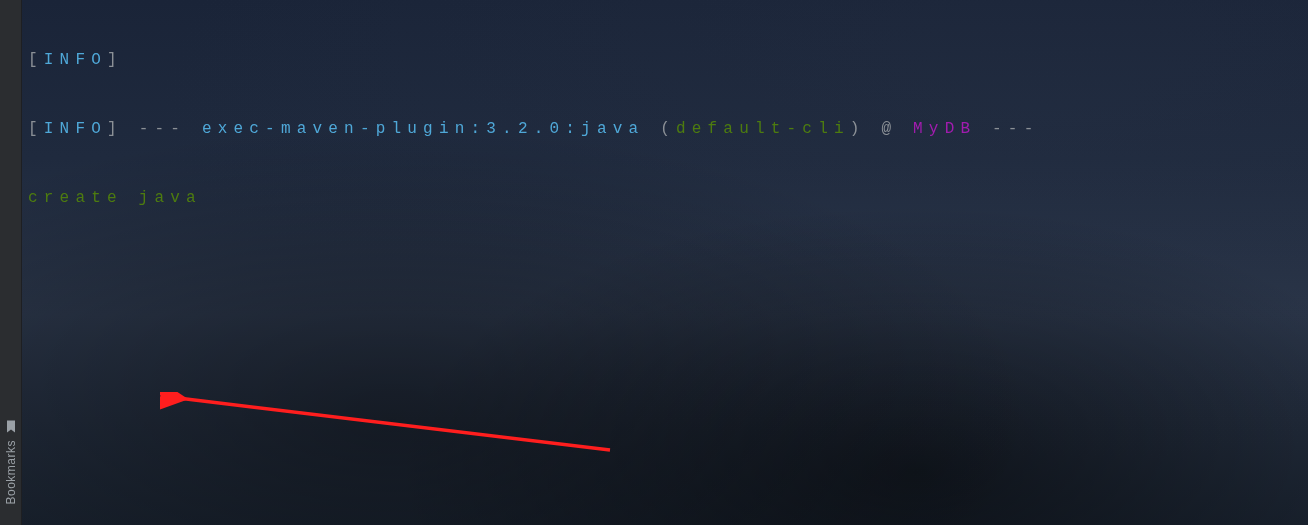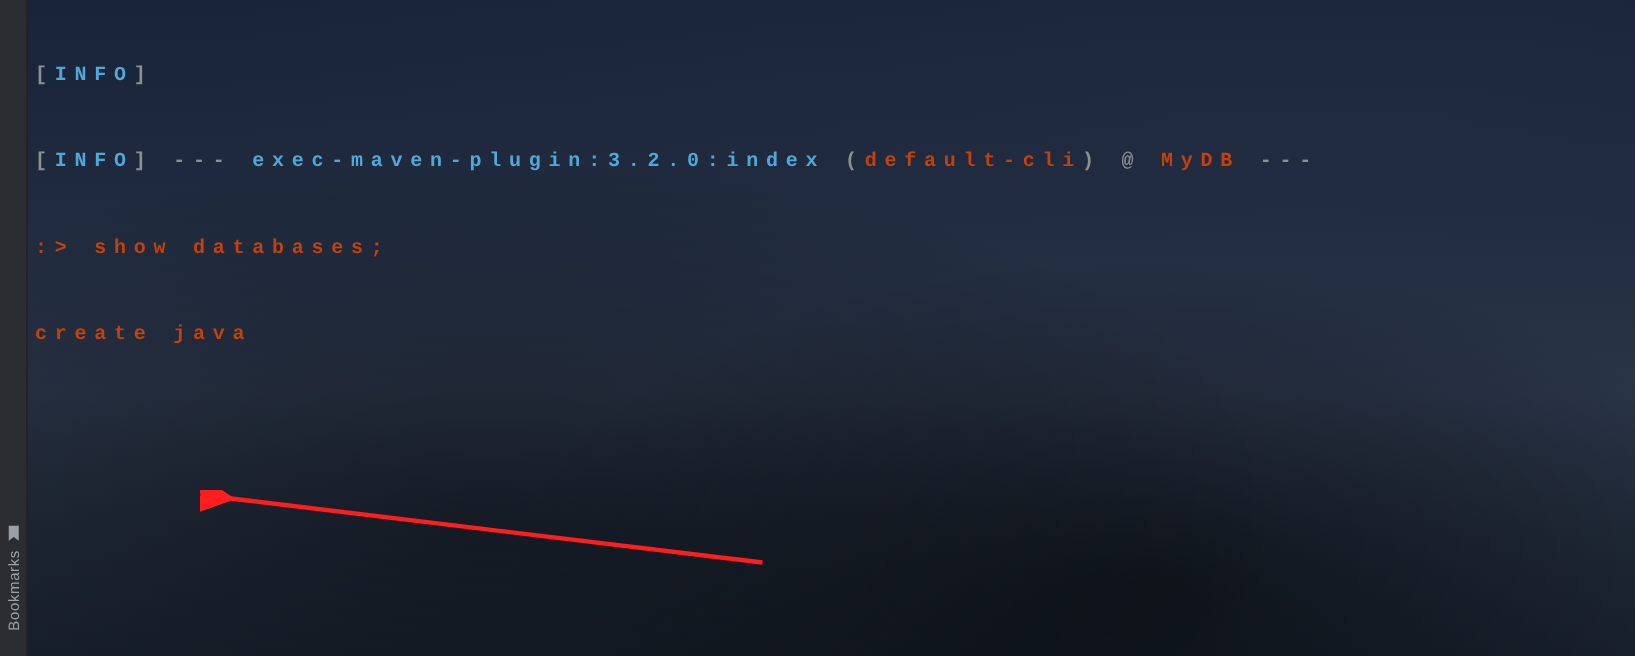--- a/index.html
+++ b/index.html
@@ -56,30 +56,30 @@
   .terminal {
     position: absolute;
     left: 28px;
     top: 8px;
     right: 10px;
     bottom: 8px;
     line-height: 34.5px;
     font-size: 16px;
     letter-spacing: 6.2px;
     white-space: pre;
-    font-weight: 700;
+    font-weight: 400;
   }
   .line { display: block; }
   .bracket { color: #8b9096; }
   .lvl-info { color: #4fa8d8; }
   .dash { color: #8b9096; }
   .goal { color: #4fa8d8; }
   .at { color: #8b9096; }
-  .proj { color: #c2410c; text-align: right; }
-  .plain { color: #c2410c; }
+  .proj { color: #a21caf; text-align: right; }
+  .plain { color: #4d7c0f; }
   .paren { color: #8b9096; }
   .arrow-annot {
     position: absolute;
     left: 160px;
     top: 392px;
     pointer-events: none;
   }
 </style>
 </head>
 <body>
@@ -89,22 +89,21 @@
   <div class="bookmarks-tab">
     <span>Bookmarks</span>
     <svg width="12" height="14" viewBox="0 0 12 14">
       <path d="M2 1 h8 v12 l-4 -3 l-4 3 z" fill="#9aa0a6"></path>
     </svg>
   </div>
 </div>
 
 <div class="terminal">
 <span class="line"><span class="bracket">[</span><span class="lvl-info">INFO</span><span class="bracket">]</span></span>
-<span class="line"><span class="bracket">[</span><span class="lvl-info">INFO</span><span class="bracket">]</span> <span class="dash">---</span> <span class="goal">exec-maven-plugin:3.2.0:index</span> <span class="paren">(</span><span class="plain">default-cli</span><span class="paren">)</span> <span class="at">@</span> <span class="proj">MyDB</span> <span class="dash">---</span></span>
-<span class="line plain">:&gt; show databases;</span>
+<span class="line"><span class="bracket">[</span><span class="lvl-info">INFO</span><span class="bracket">]</span> <span class="dash">---</span> <span class="goal">exec-maven-plugin:3.2.0:java</span> <span class="paren">(</span><span class="plain">default-cli</span><span class="paren">)</span> <span class="at">@</span> <span class="proj">MyDB</span> <span class="dash">---</span></span>
 <span class="line plain">create java</span>
 
 
 
 
 
 <span class="line plain"></span>
 
 </div>
 

